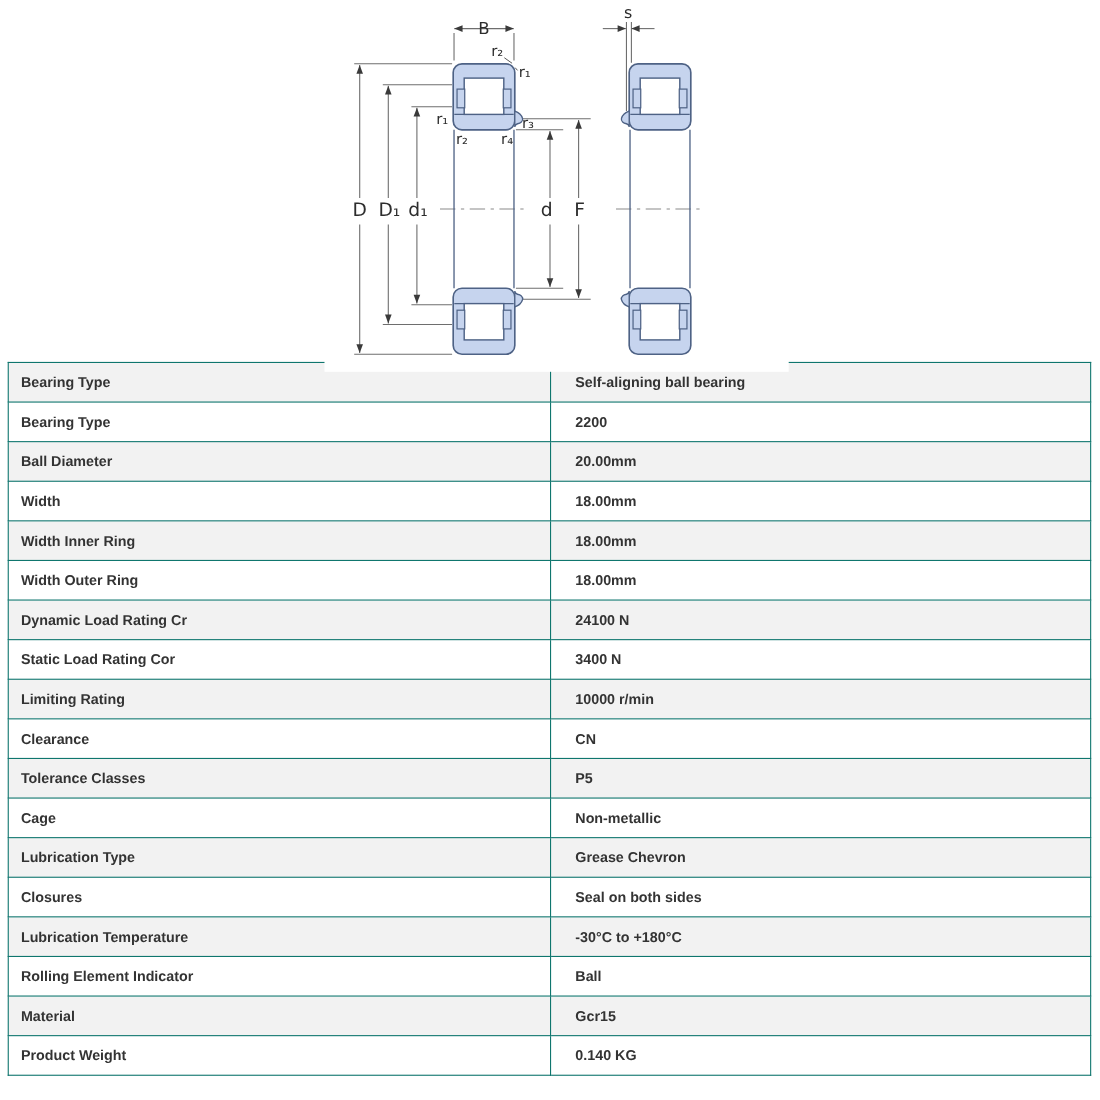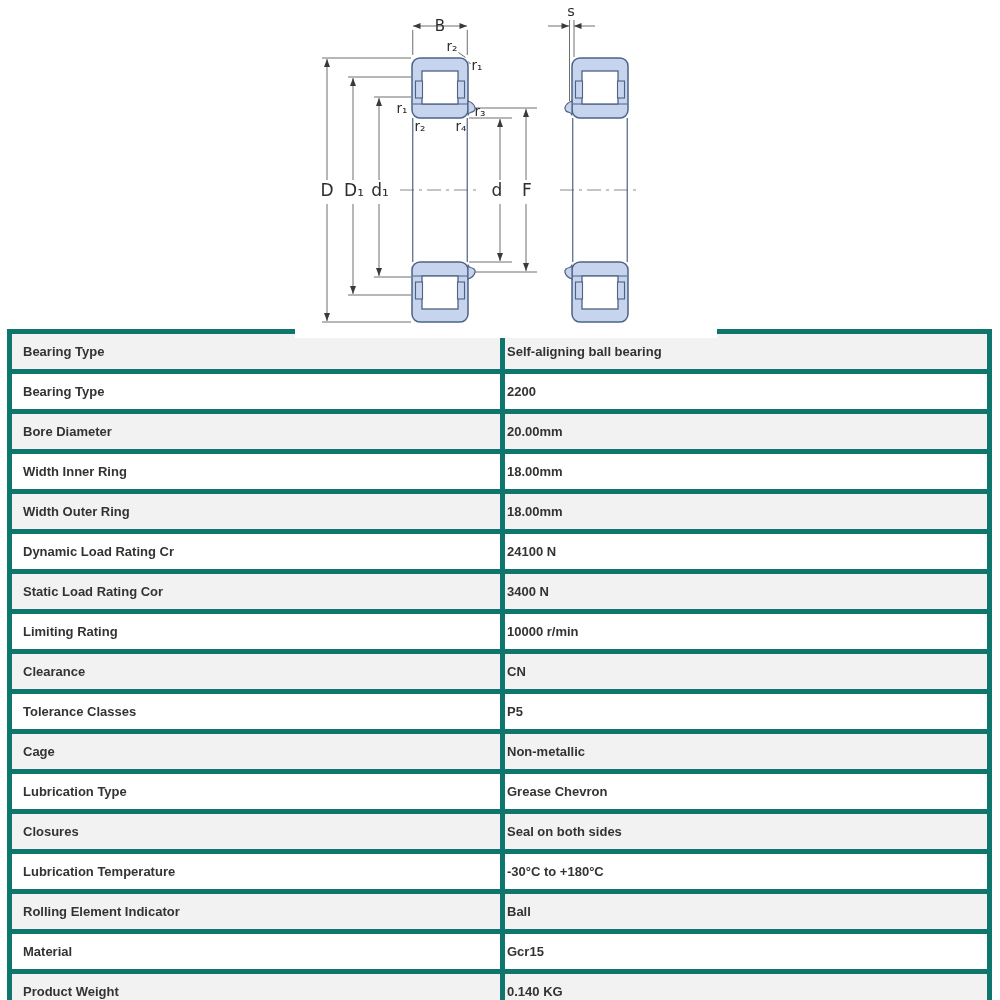--- a/index.html
+++ b/index.html
@@ -18,26 +18,26 @@
   }
   .dia-label{font-size:17px;}
   .r-label{font-size:13.5px;}
   .b-label{font-size:15px;}
   .s-label{font-size:14.5px;}
   table.spec-table{
     position:absolute;left:7px;top:329px;width:985px;z-index:1;
     border-collapse:collapse;table-layout:fixed;
   }
   table.spec-table td{
-    height:35px;border:5px solid #0f766e;
+    height:35px;border:1px solid #0f766e;
     font-size:13px;font-weight:bold;color:#333333;
     padding:0;vertical-align:middle;white-space:nowrap;overflow:hidden;
   }
   table.spec-table td.label-cell{padding-left:11px;}
-  table.spec-table td.value-cell{padding-left:2px;margin-left:38px;}
+  table.spec-table td.value-cell{padding-left:22px;margin-left:38px;}
   table.spec-table tr:nth-child(odd) td{background:#f2f2f2;}
   table.spec-table tr:nth-child(even) td{background:#ffffff;}
 </style>
 </head>
 <body>
 
 <div class="diagram-box">
   <svg viewBox="295 0 422 338" width="422" height="338" xmlns="http://www.w3.org/2000/svg">
 
     <g stroke="#6e6e6e" stroke-width="1" fill="none">
@@ -172,22 +172,26 @@
   <tbody>
     <tr>
       <td class="label-cell">Bearing Type</td>
       <td class="value-cell">Self-aligning ball bearing</td>
     </tr>
     <tr>
       <td class="label-cell">Bearing Type</td>
       <td class="value-cell">2200</td>
     </tr>
     <tr>
-      <td class="label-cell">Bore Diameter</td>
+      <td class="label-cell">Ball Diameter</td>
       <td class="value-cell">20.00mm</td>
+    </tr>
+    <tr>
+      <td class="label-cell">Width</td>
+      <td class="value-cell">18.00mm</td>
     </tr>
     <tr>
       <td class="label-cell">Width Inner Ring</td>
       <td class="value-cell">18.00mm</td>
     </tr>
     <tr>
       <td class="label-cell">Width Outer Ring</td>
       <td class="value-cell">18.00mm</td>
     </tr>
     <tr>

